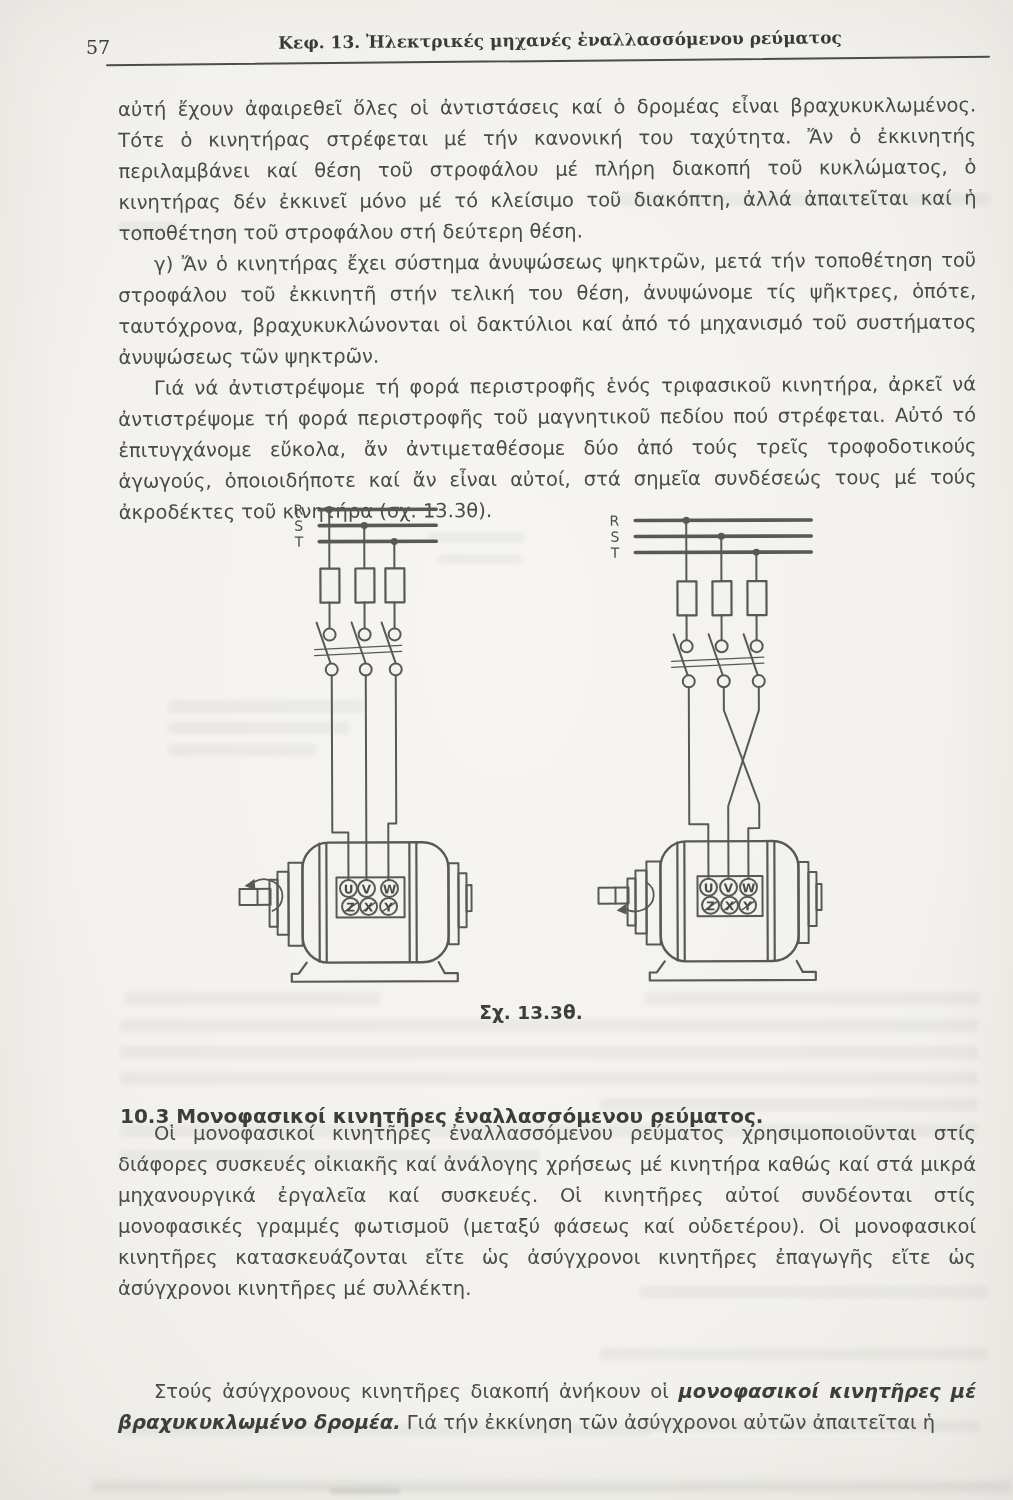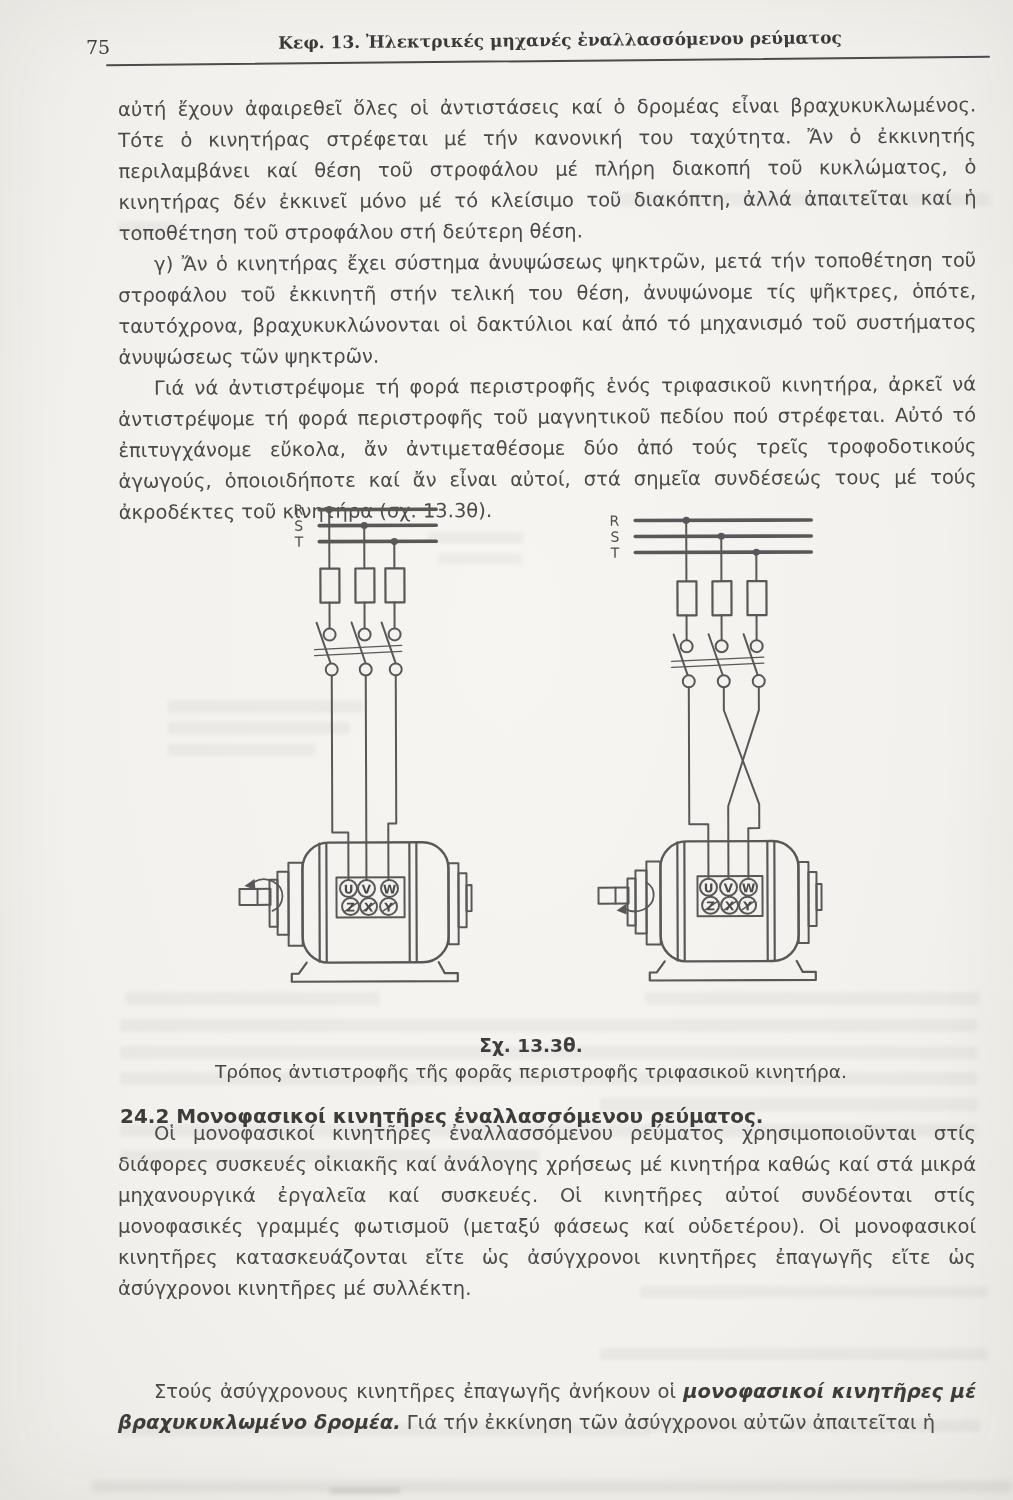--- a/index.html
+++ b/index.html
@@ -24,21 +24,21 @@
   .p1{top:74px;}
   .p2{top:229px;}
   .p3{top:353px;}
   .p4{top:1098px;transform:none;}
   .p5{top:1356px;transform:none;}
   .boldital{font-weight:bold;font-style:italic;color:#3d3d3d;}
   
   .figure-svg{left:0;top:497px;width:1013px;height:500px;transform:rotate(-0.2deg);}
   .fig-caption{left:106px;top:1000px;width:850px;text-align:center;line-height:26px;
     font-size:18.5px;color:#474747;}
-  .fig-caption .cap-label{font-weight:bold;color:#3d3d3d;margin-top:33px;}
+  .fig-caption .cap-label{font-weight:bold;color:#3d3d3d;}
   .section-heading{left:120px;top:1104px;font-size:20px;font-weight:bold;color:#3c3c3c;}
   
   .ghost{position:absolute;background:#6f6f6f;opacity:0.07;filter:blur(2px);
     border-radius:3px;z-index:1;}
   .scan-band{left:92px;top:1481px;width:920px;height:11px;background:#9b9b9b;
     opacity:0.16;filter:blur(3px);z-index:1;}
   .scan-smudge{left:330px;top:1488px;width:70px;height:6px;background:#8a8a8a;
     opacity:0.22;filter:blur(2px);z-index:1;}
   .vignette{left:0;top:0;width:1013px;height:1500px;z-index:4;pointer-events:none;
     box-shadow:inset 0 0 90px rgba(60,55,45,0.05);}
@@ -62,21 +62,21 @@
 <div class="ghost abs" style="left:600px;top:1098px;width:378px;height:13px;"></div>
 <div class="ghost abs" style="left:120px;top:1124px;width:858px;height:13px;"></div>
 <div class="ghost abs" style="left:120px;top:1150px;width:420px;height:13px;"></div>
 <div class="ghost abs" style="left:640px;top:1286px;width:348px;height:12px;"></div>
 <div class="ghost abs" style="left:600px;top:1348px;width:388px;height:12px;"></div>
 <div class="ghost abs" style="left:120px;top:1424px;width:530px;height:12px;"></div>
 <div class="ghost abs" style="left:645px;top:1420px;width:335px;height:12px;"></div>
 <div class="scan-band abs"></div>
 <div class="scan-smudge abs"></div>
 
-<div class="abs content page-number">75</div>
+<div class="abs content page-number">57</div>
 <div class="abs content page-header">Κεφ. 13. Ἠλεκτρικές μηχανές ἐναλλασσόμενου ρεύματος</div>
 <div class="abs content header-rule"></div>
 
 <p class="abs content para p1">αὐτή ἔχουν ἀφαιρεθεῖ ὅλες οἱ ἀντιστάσεις καί ὁ δρομέας εἶναι βραχυκυκλωμένος. Τότε ὁ κινητήρας στρέφεται μέ τήν κανονική του ταχύτητα. Ἄν ὁ ἐκκινητής περιλαμβάνει καί θέση τοῦ στροφάλου μέ πλήρη διακοπή τοῦ κυκλώματος, ὁ κινητήρας δέν ἐκκινεῖ μόνο μέ τό κλείσιμο τοῦ διακόπτη, ἀλλά ἀπαιτεῖται καί ἡ τοποθέτηση τοῦ στροφάλου στή δεύτερη θέση.</p>
 <p class="abs content para indent p2">γ) Ἄν ὁ κινητήρας ἔχει σύστημα ἀνυψώσεως ψηκτρῶν, μετά τήν τοποθέτηση τοῦ στροφάλου τοῦ ἐκκινητῆ στήν τελική του θέση, ἀνυψώνομε τίς ψῆκτρες, ὁπότε, ταυτόχρονα, βραχυκυκλώνονται οἱ δακτύλιοι καί ἀπό τό μηχανισμό τοῦ συστήματος ἀνυψώσεως τῶν ψηκτρῶν.</p>
 <p class="abs content para indent p3">Γιά νά ἀντιστρέψομε τή φορά περιστροφῆς ἑνός τριφασικοῦ κινητήρα, ἀρκεῖ νά ἀντιστρέψομε τή φορά περιστροφῆς τοῦ μαγνητικοῦ πεδίου πού στρέφεται. Αὐτό τό ἐπιτυγχάνομε εὔκολα, ἄν ἀντιμεταθέσομε δύο ἀπό τούς τρεῖς τροφοδοτικούς ἀγωγούς, ὁποιοιδήποτε καί ἄν εἶναι αὐτοί, στά σημεῖα συνδέσεώς τους μέ τούς ἀκροδέκτες τοῦ κινητήρα (σχ. 13.3θ).</p>
 
 <svg class="abs content figure-svg" viewBox="0 0 1013 500" xmlns="http://www.w3.org/2000/svg">
   <g stroke="#585858" fill="none" stroke-width="2" stroke-linecap="round" stroke-linejoin="round">
 
@@ -237,20 +237,19 @@
         <rect x="816" y="388" width="5" height="26"></rect>
 
         <path d="M 664,465 L 656,476 L 649,476 L 649,484 L 815,484 L 815,476 L 802,476 L 796,465" stroke-width="2.2"></path>
       </g>
     </g>
   </g>
 </svg>
 
 <div class="abs content fig-caption">
   <div class="cap-label">Σχ. 13.3θ.</div>
-  <div>Τρόπος ἀντιστροφῆς τῆς φορᾶς περιστροφῆς τριφασικοῦ κινητήρα.</div>
 </div>
 
-<div class="abs content section-heading">24.2 Μονοφασικοί κινητῆρες ἐναλλασσόμενου ρεύματος.</div>
+<div class="abs content section-heading">10.3 Μονοφασικοί κινητῆρες ἐναλλασσόμενου ρεύματος.</div>
 <p class="abs content para indent p4">Οἱ μονοφασικοί κινητῆρες ἐναλλασσόμενου ρεύματος χρησιμοποιοῦνται στίς διάφορες συσκευές οἰκιακῆς καί ἀνάλογης χρήσεως μέ κινητήρα καθώς καί στά μικρά μηχανουργικά ἐργαλεῖα καί συσκευές. Οἱ κινητῆρες αὐτοί συνδέονται στίς μονοφασικές γραμμές φωτισμοῦ (μεταξύ φάσεως καί οὐδετέρου). Οἱ μονοφασικοί κινητῆρες κατασκευάζονται εἴτε ὡς ἀσύγχρονοι κινητῆρες ἐπαγωγῆς εἴτε ὡς ἀσύγχρονοι κινητῆρες μέ συλλέκτη.</p>
-<p class="abs content para indent p5"><span>Στούς ἀσύγχρονους κινητῆρες ἐπαγωγῆς ἀνήκουν οἱ </span><span class="boldital">μονοφασικοί κινητῆρες μέ βραχυκυκλωμένο δρομέα.</span><span> Γιά τήν ἐκκίνηση τῶν ἀσύγχρονοι αὐτῶν ἀπαιτεῖται ἡ</span></p>
+<p class="abs content para indent p5"><span>Στούς ἀσύγχρονους κινητῆρες διακοπή ἀνήκουν οἱ </span><span class="boldital">μονοφασικοί κινητῆρες μέ βραχυκυκλωμένο δρομέα.</span><span> Γιά τήν ἐκκίνηση τῶν ἀσύγχρονοι αὐτῶν ἀπαιτεῖται ἡ</span></p>
 
 <div class="abs vignette"></div>
 
 </body></html>

